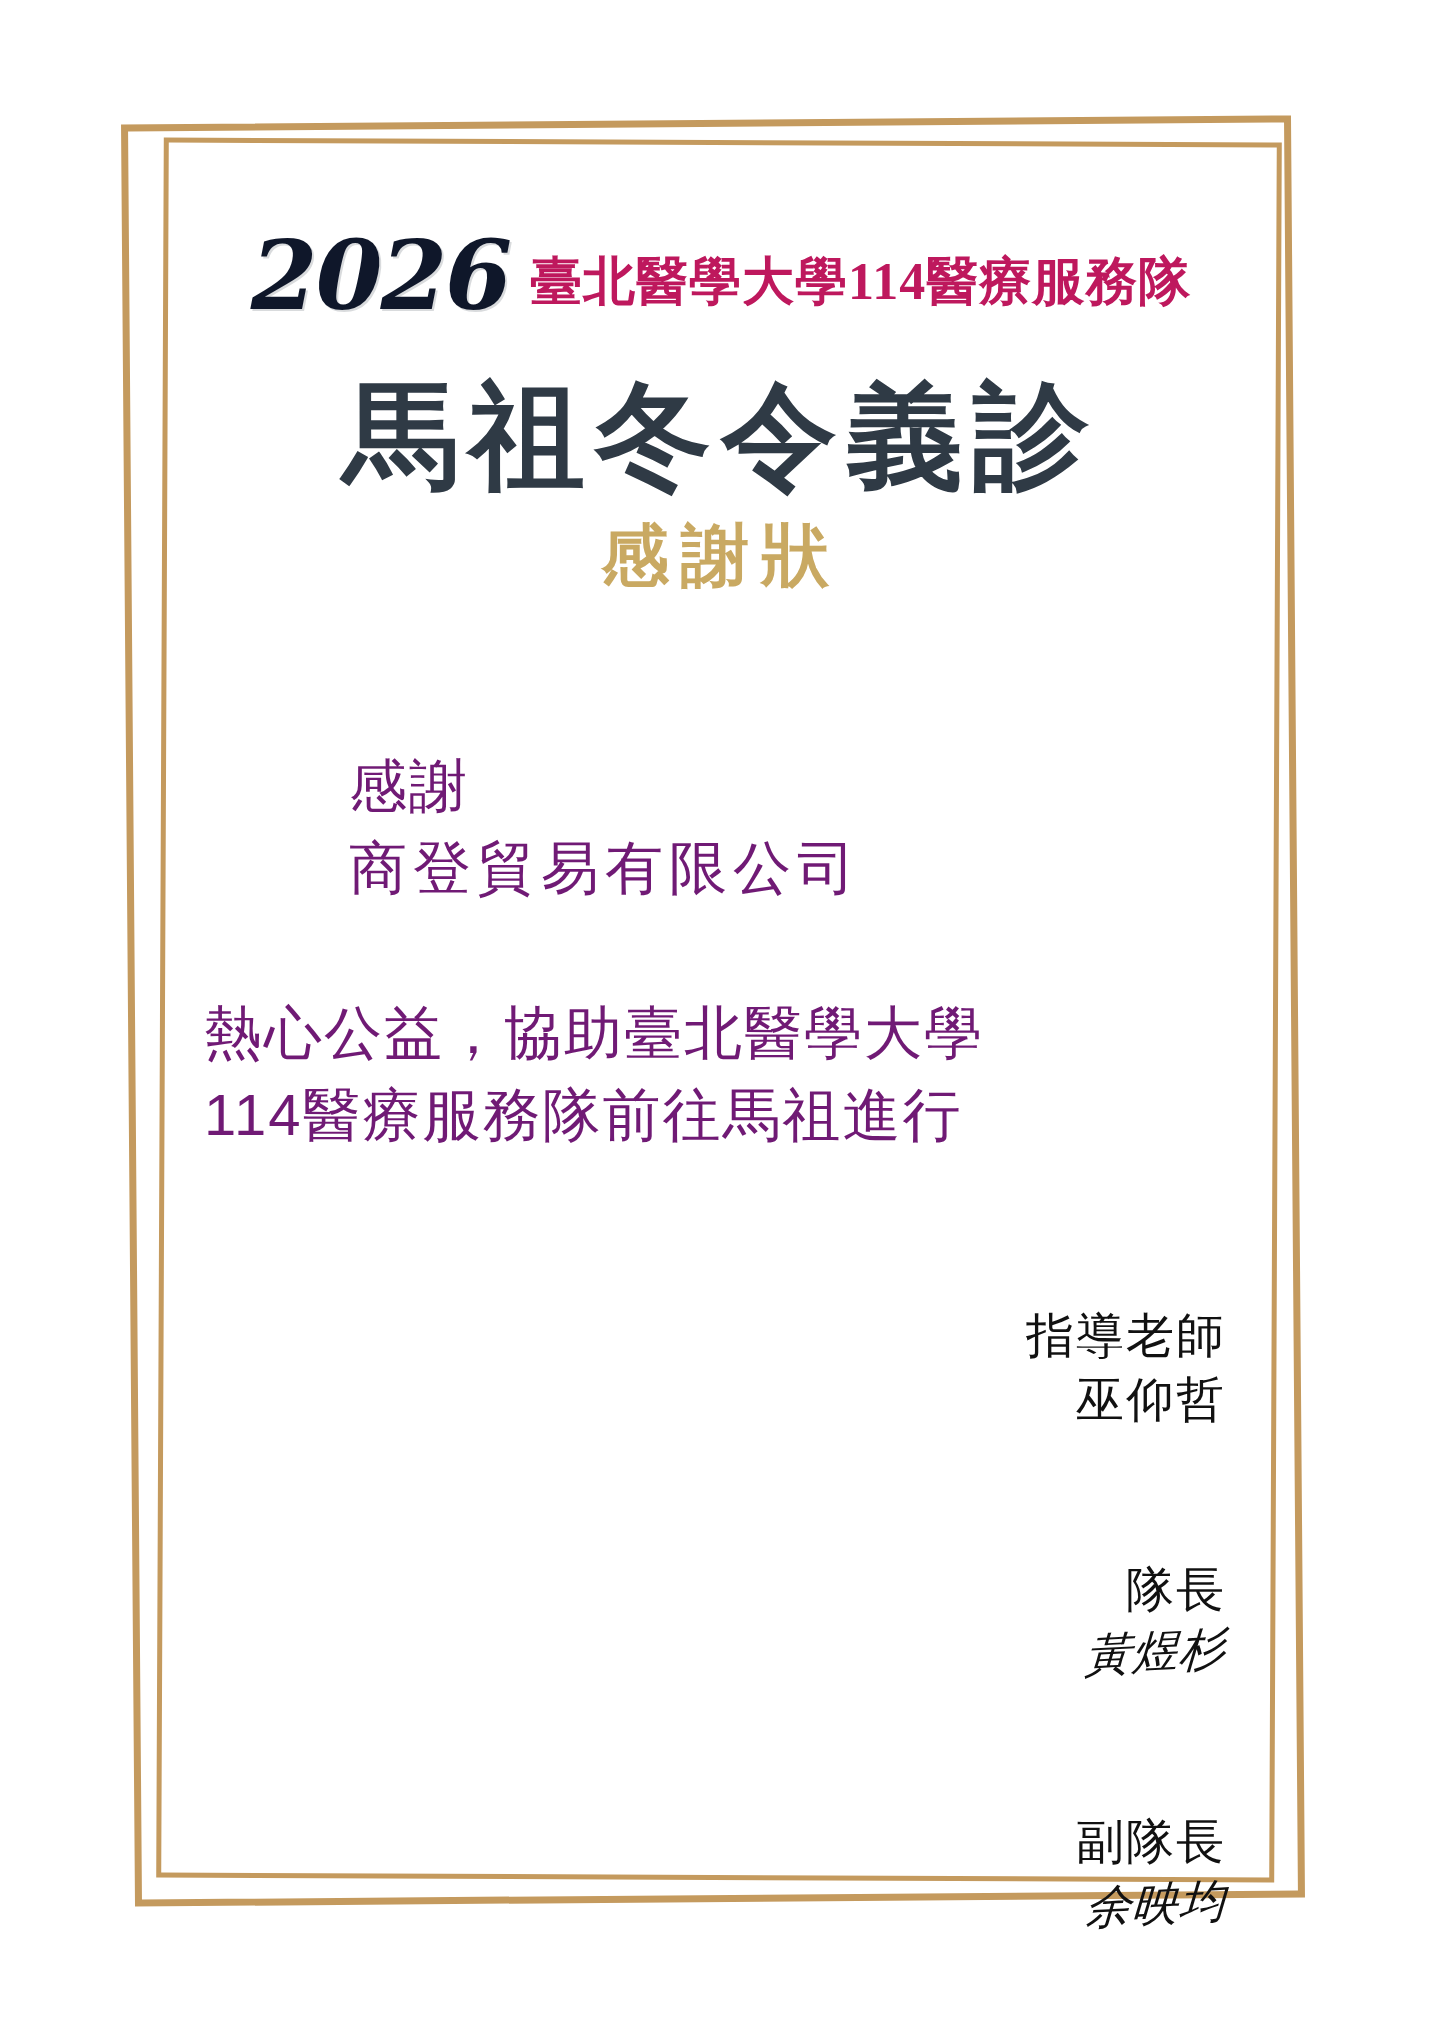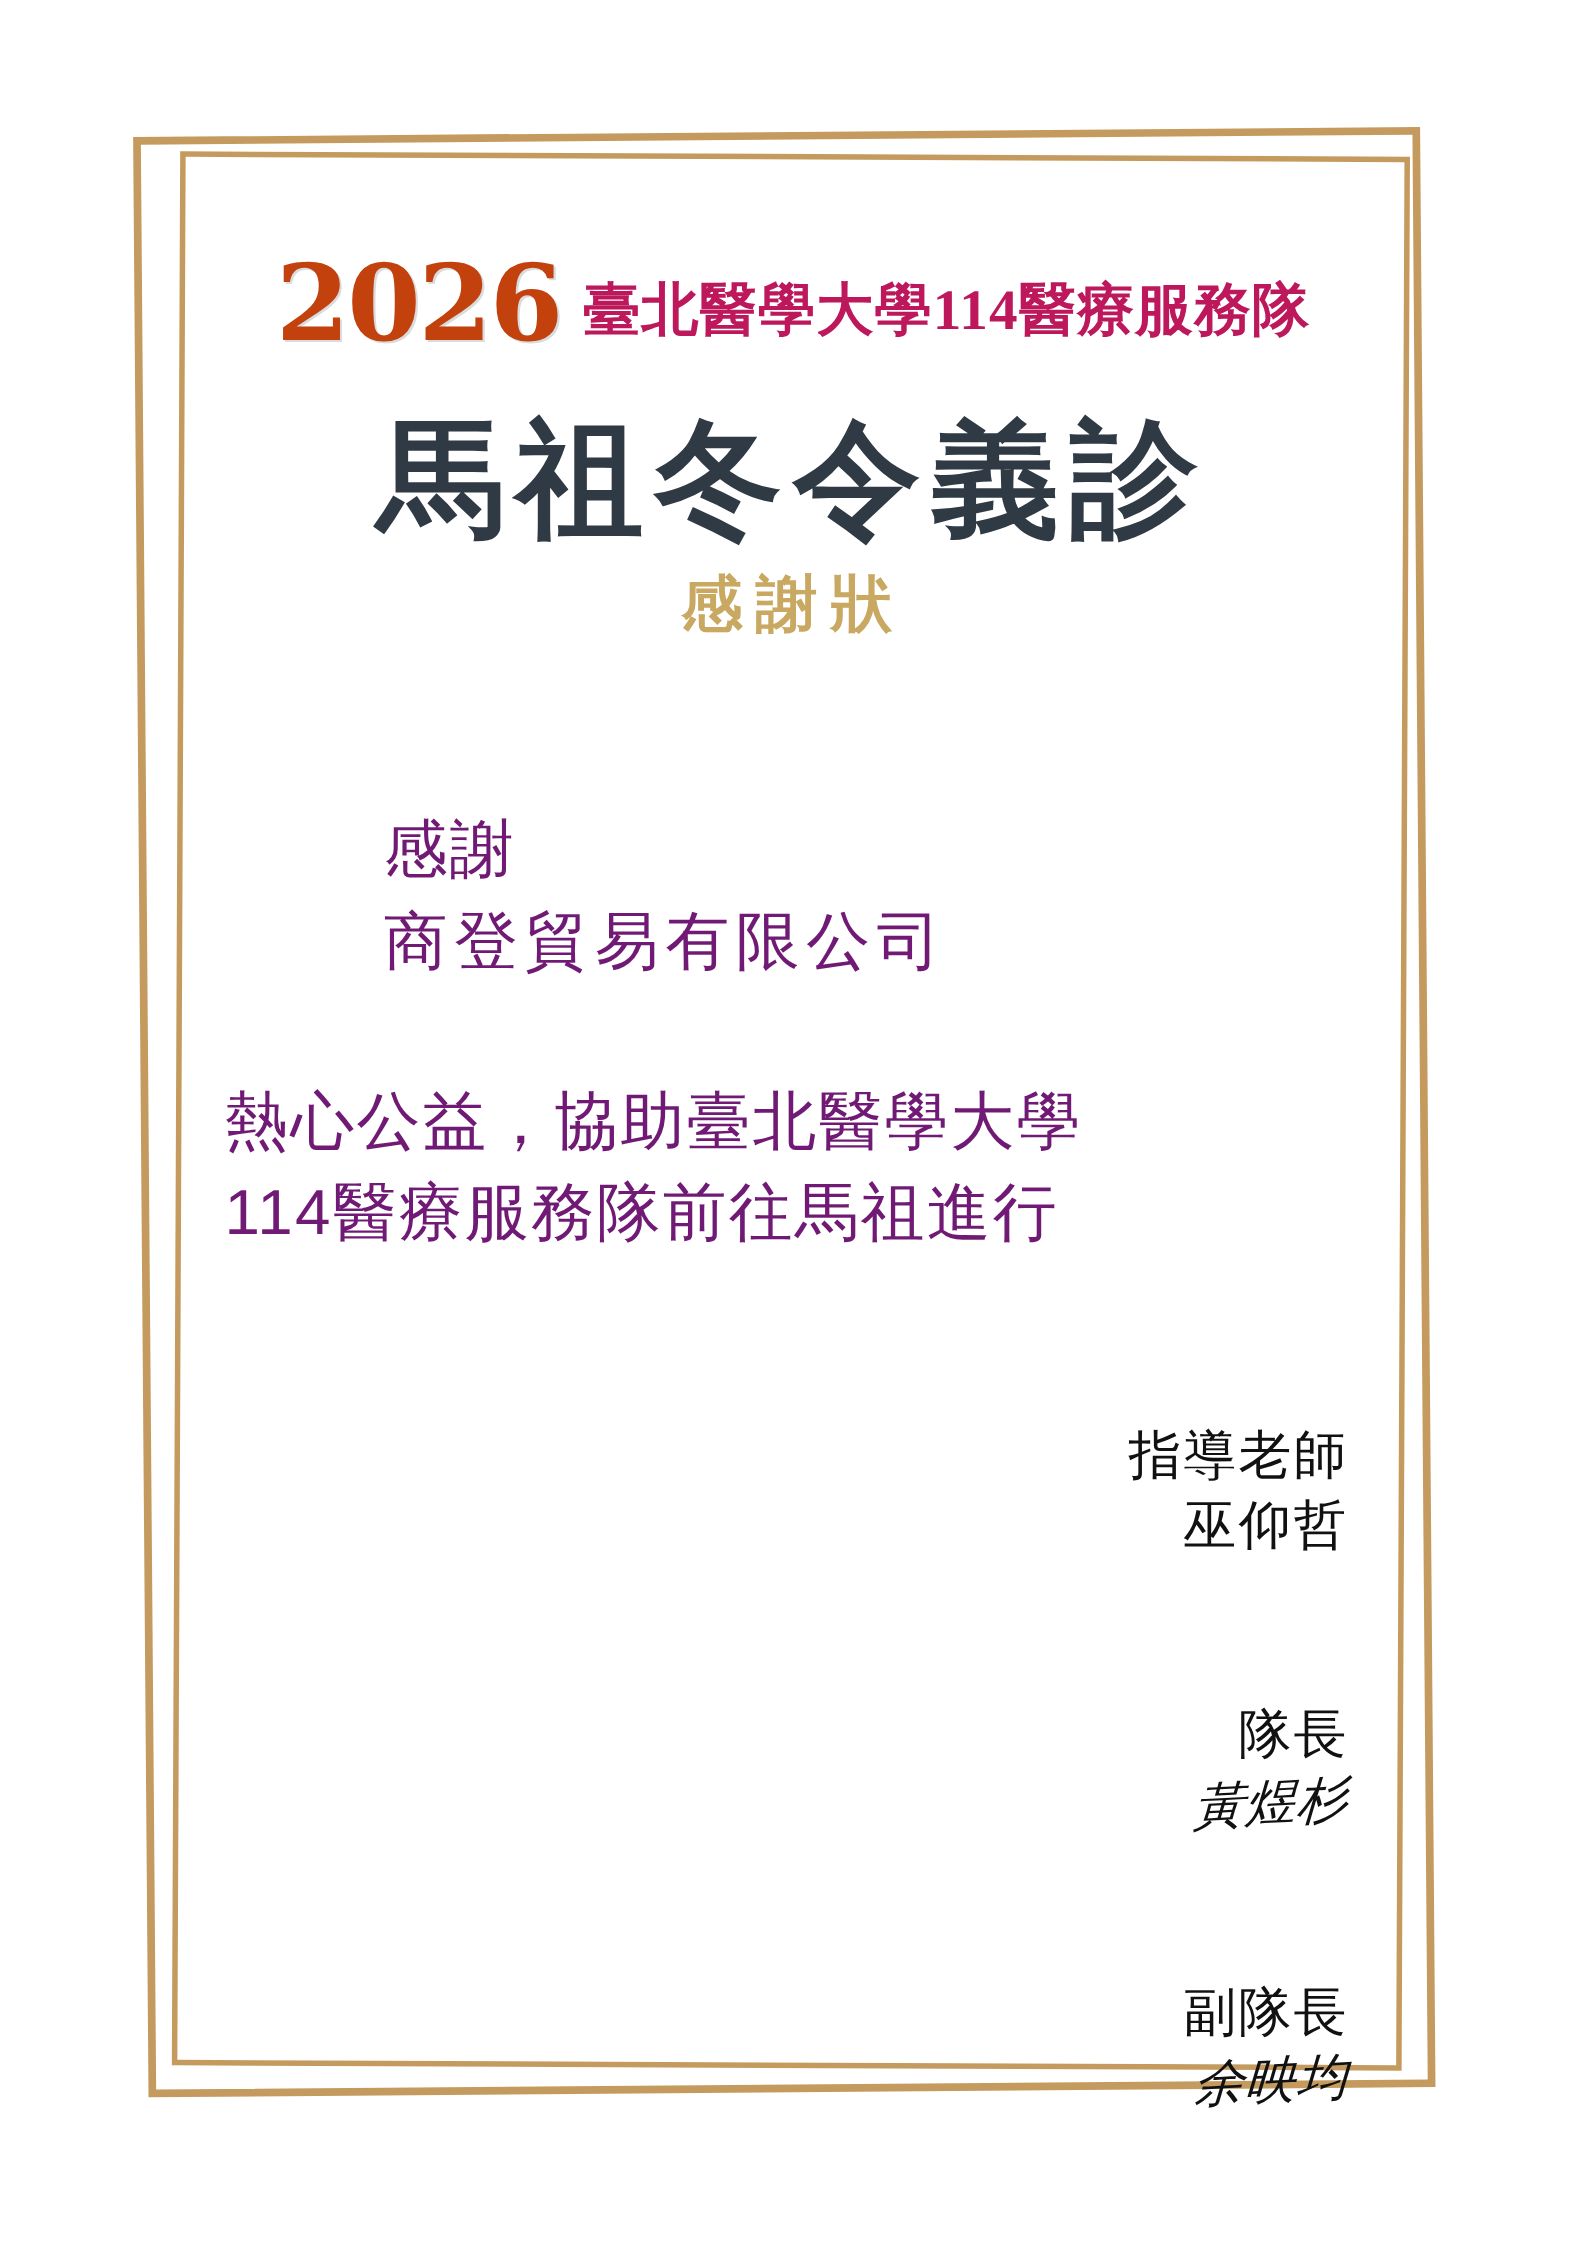--- a/index.html
+++ b/index.html
@@ -59,22 +59,23 @@
   .title-row {
     display: flex;
     align-items: flex-end;
     justify-content: center;
     margin-top: 60px;
   }
   .year {
     font-family: "DejaVu Serif", "Liberation Serif", serif;
     font-size: 96px;
     font-weight: 700;
+    font-style: italic;
     letter-spacing: -2px;
-    color: #c2410c;
+    color: #0f172a;
     line-height: 0.95;
     text-shadow: 2px 2px 0 rgba(47,58,69,0.18);
   }
   .org-line {
     font-family: "Liberation Serif", "DejaVu Serif", serif;
     font-size: 52px;
     font-weight: 700;
     color: #be185d;
     letter-spacing: 1px;
     padding-bottom: 4px;
@@ -88,21 +89,21 @@
     font-weight: 700;
     color: #2f3a45;
     letter-spacing: 10px;
     margin-top: 56px;
     line-height: 1.05;
   }
 
   .sub-title {
     text-align: center;
     font-family: "Liberation Serif", "DejaVu Serif", serif;
-    font-size: 56px;
+    font-size: 68px;
     font-weight: 700;
     color: #c9a962;
     letter-spacing: 12px;
     margin-top: 22px;
     line-height: 1.05;
   }
 
   
   .body-text {
     margin-top: 70px;

